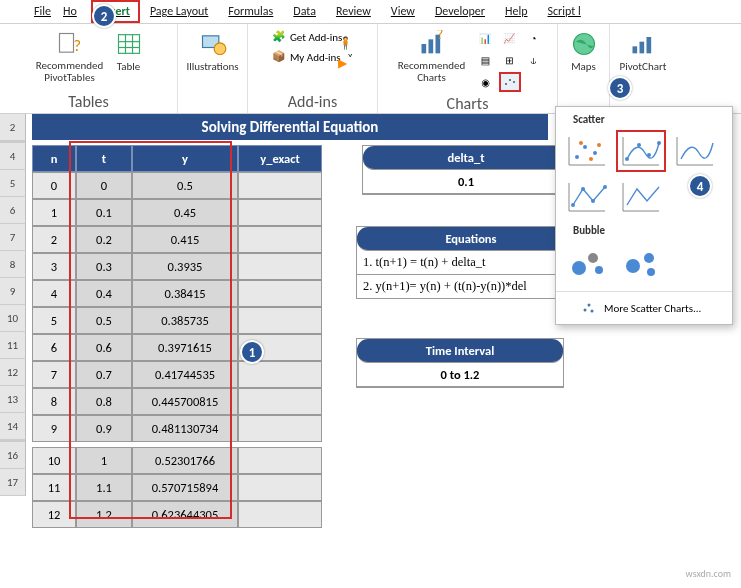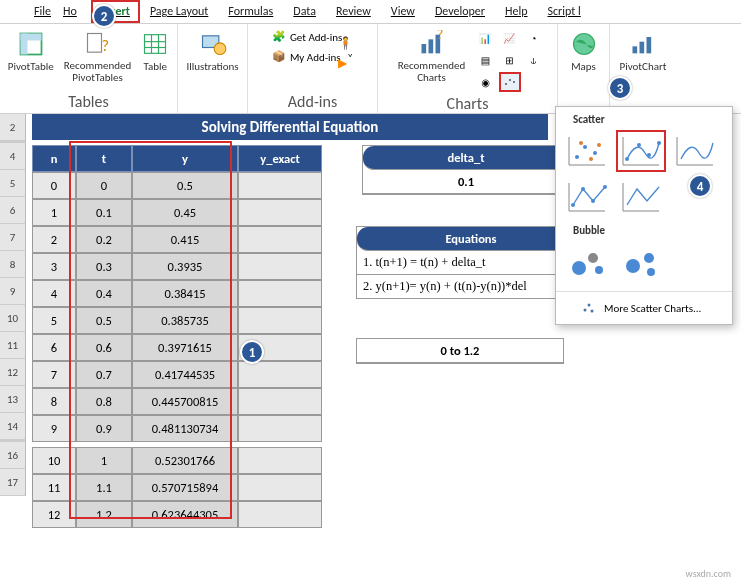--- a/index.html
+++ b/index.html
@@ -87,28 +87,20 @@
   <div class="tab">Review</div>
   <div class="tab">View</div>
   <div class="tab">Developer</div>
   <div class="tab">Help</div>
   <div class="tab">Script l</div>
 </div>
 
 <div class="ribbon">
   <div class="rgroup" style="width:178px">
     <div class="rgroup-items">
-      <div class="ritem">
-        <svg viewBox="0 0 24 24">
-            <rect x="3" y="3" width="18" height="18" fill="none" stroke="#3a6" stroke-width="1.5"></rect>
-            <rect x="3" y="3" width="6" height="18" fill="#bde"></rect>
-            <rect x="3" y="3" width="18" height="6" fill="#bde"></rect>
-          </svg>
-        <span>PivotTable</span>
-      </div>
       <div class="ritem">
         <svg viewBox="0 0 24 24">
             <rect x="3" y="3" width="12" height="16" fill="none" stroke="#888"></rect>
             <text x="15" y="18" font-size="14" fill="#d80">?</text>
           </svg>
         <span style="max-width:70px; text-align:center; line-height:1.1">Recommended PivotTables</span>
       </div>
       <div class="ritem">
         <svg viewBox="0 0 24 24">
             <rect x="3" y="4" width="18" height="16" fill="none" stroke="#3a6"></rect>
@@ -338,20 +330,21 @@
           </div>
         </div>
 
       <div style="position:absolute; left:330px; top:112px; width:230px" class="side-box">
         <div class="side-hdr">Equations</div>
         <div class="side-cell left">1. t(n+1) = t(n) + delta_t</div>
         <div class="side-cell left" style="border-bottom:none">2. y(n+1)= y(n) + (t(n)-y(n))*del</div>
       </div>
 
       <div style="position:absolute; left:330px; top:224px; width:208px" class="side-box">
+        <div class="side-hdr">Time Interval</div>
         <div class="side-cell" style="font-weight:600">0 to 1.2</div>
       </div>
 
       <div class="sel-border" style="left:43px; top:27px; width:163px; height:378px"></div>
     </div>
   </div>
 </div>
 
 <div class="chart-pop">
   <h5>Scatter</h5>

